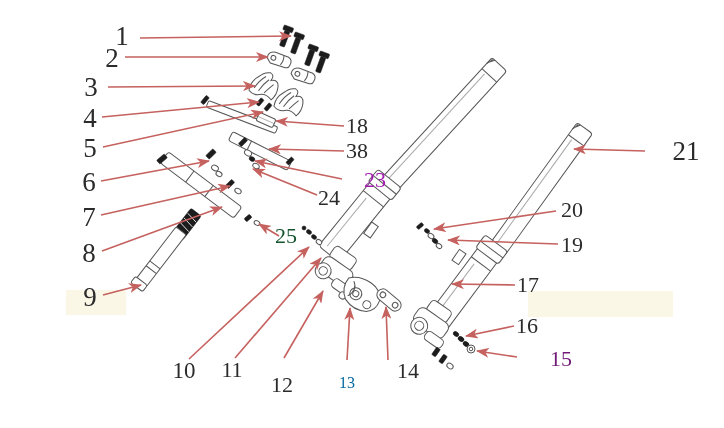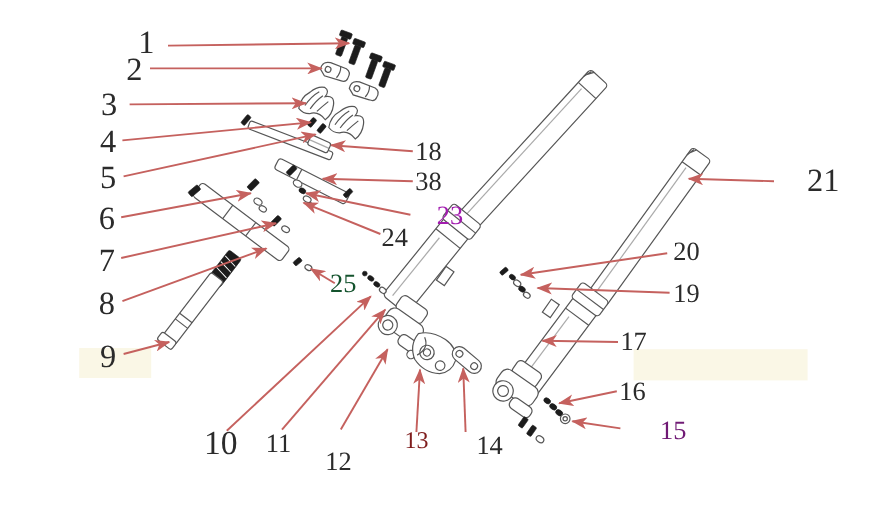--- a/index.html
+++ b/index.html
@@ -235,24 +235,24 @@
   <div id="labels">
       <div class="part-label" style="left: 122px; top: 36px; font-size: 27px; color: rgb(43, 43, 43);">1</div>
       <div class="part-label" style="left: 112px; top: 58px; font-size: 27px; color: rgb(43, 43, 43);">2</div>
       <div class="part-label" style="left: 91px; top: 87px; font-size: 27px; color: rgb(43, 43, 43);">3</div>
       <div class="part-label" style="left: 90px; top: 118px; font-size: 27px; color: rgb(43, 43, 43);">4</div>
       <div class="part-label" style="left: 90px; top: 148px; font-size: 27px; color: rgb(43, 43, 43);">5</div>
       <div class="part-label" style="left: 89px; top: 182px; font-size: 27px; color: rgb(43, 43, 43);">6</div>
       <div class="part-label" style="left: 89px; top: 217px; font-size: 27px; color: rgb(43, 43, 43);">7</div>
       <div class="part-label" style="left: 89px; top: 253px; font-size: 27px; color: rgb(43, 43, 43);">8</div>
       <div class="part-label" style="left: 90px; top: 297px; font-size: 27px; color: rgb(43, 43, 43);">9</div>
-      <div class="part-label" style="left: 184px; top: 370px; font-size: 28px; color: rgb(43, 43, 43);">10</div>
+      <div class="part-label" style="left: 184px; top: 370px; font-size: 23px; color: rgb(43, 43, 43);">10</div>
       <div class="part-label" style="left: 232px; top: 370px; font-size: 22px; color: rgb(43, 43, 43);">11</div>
       <div class="part-label" style="left: 282px; top: 385px; font-size: 22px; color: rgb(43, 43, 43);">12</div>
-      <div class="part-label" style="left: 347px; top: 367px; font-size: 20px; color: #7f1d1d;">13</div>
+      <div class="part-label" style="left: 347px; top: 383px; font-size: 16px; color: #0369a1;">13</div>
       <div class="part-label" style="left: 388px; top: 371px; font-size: 22px; color: rgb(43, 43, 43); margin-left: 20px;">14</div>
       <div class="part-label" style="left: 530px; top: 359px; font-size: 22px; color: #701a75; margin-left: 31px;">15</div>
       <div class="part-label" style="left: 527px; top: 326px; font-size: 22px; color: rgb(43, 43, 43);">16</div>
       <div class="part-label" style="left: 528px; top: 285px; font-size: 22px; color: rgb(43, 43, 43);">17</div>
       <div class="part-label" style="left: 357px; top: 126px; font-size: 22px; color: rgb(43, 43, 43);">18</div>
       <div class="part-label" style="left: 572px; top: 245px; font-size: 22px; color: rgb(43, 43, 43);">19</div>
       <div class="part-label" style="left: 572px; top: 210px; font-size: 22px; color: rgb(43, 43, 43);">20</div>
       <div class="part-label" style="left: 658px; top: 151px; font-size: 27px; color: rgb(43, 43, 43); margin-left: 28px;">21</div>
       <div class="part-label" style="left: 357px; top: 151px; font-size: 22px; color: rgb(43, 43, 43);">38</div>
       <div class="part-label" style="left: 375px; top: 180px; font-size: 22px; color: #a21caf;">23</div>

